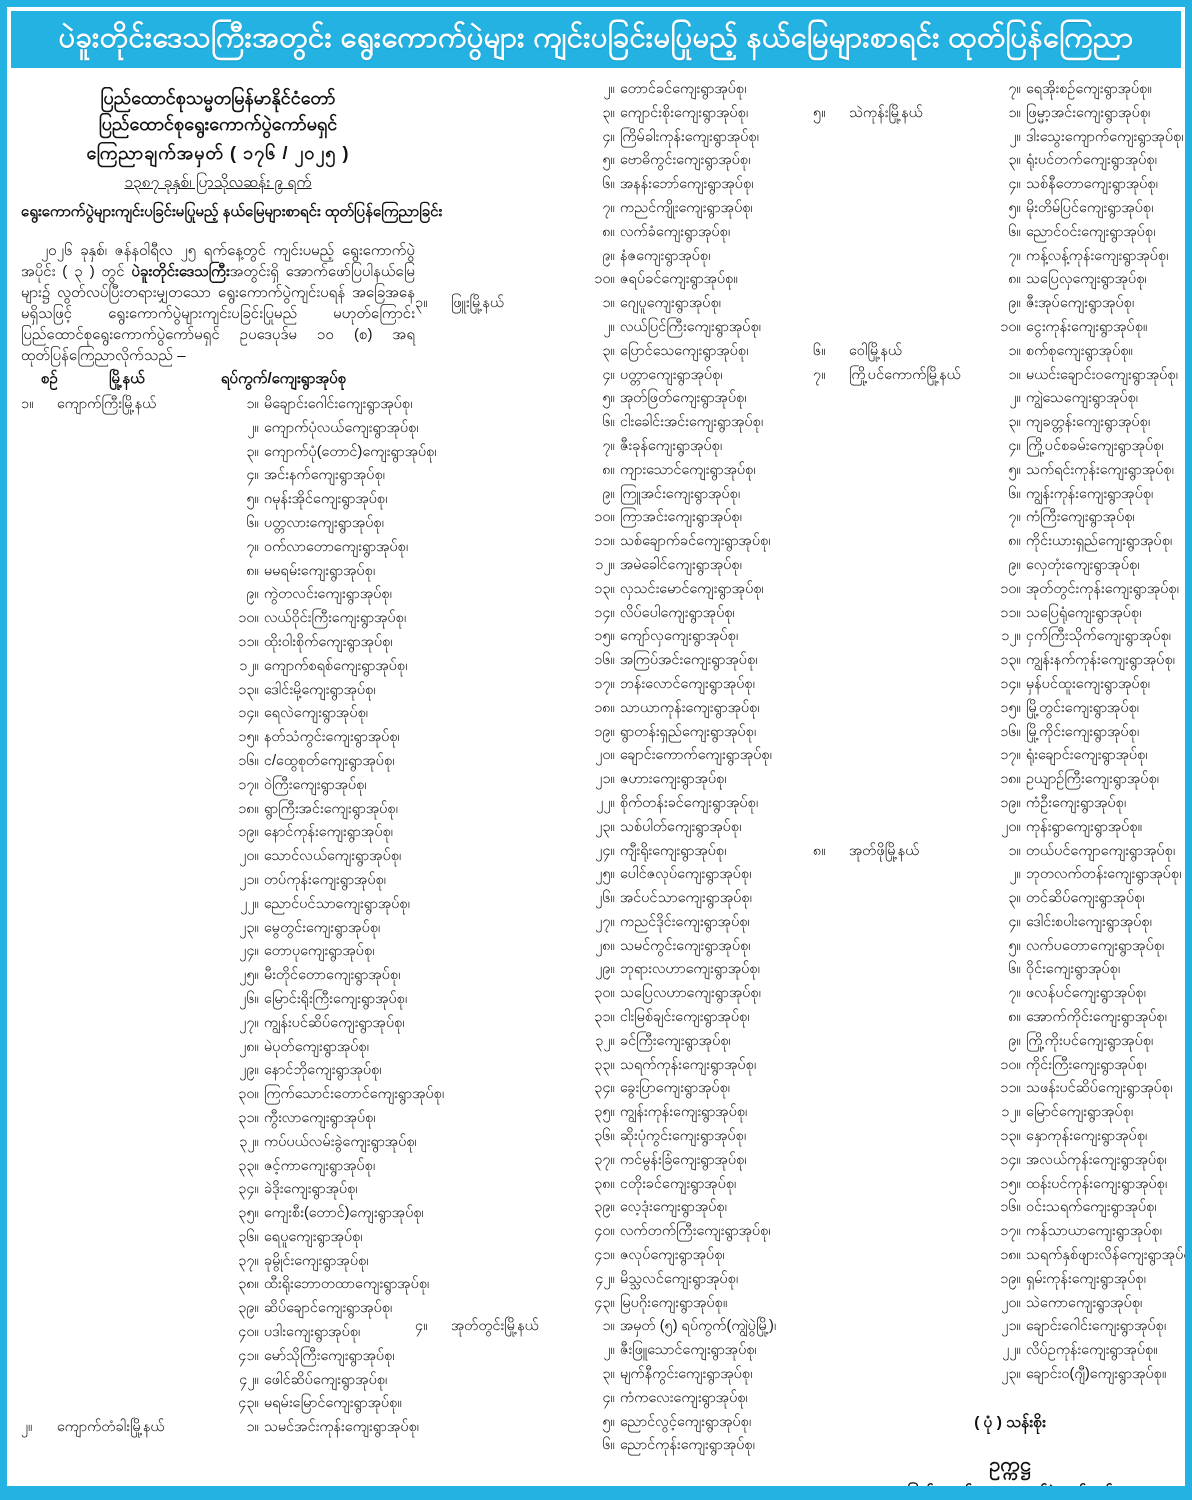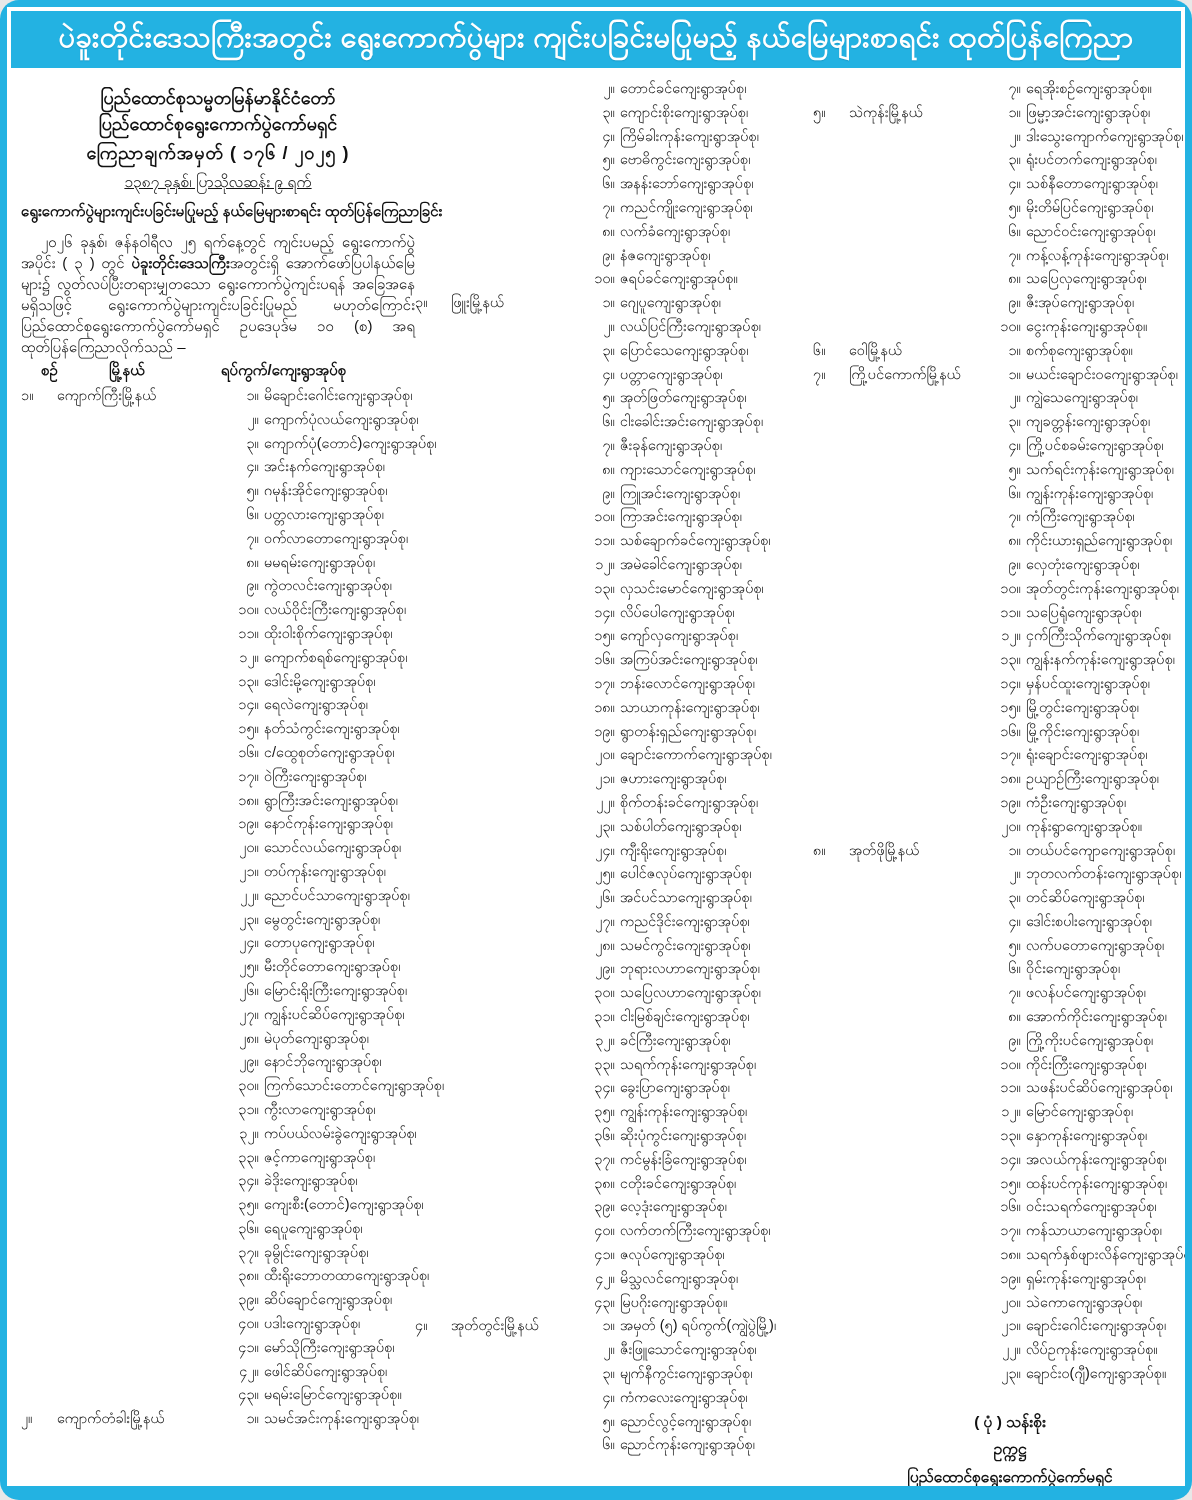--- a/index.html
+++ b/index.html
@@ -3,21 +3,20 @@
 <meta charset="utf-8">
 <style>
   html,body{margin:0;padding:0;background:#e8e8e8;}
   .page{
     box-sizing:border-box;
     width:1192px;height:1500px;
     background:#23b2e2;
     padding:7px 7px 14px 7px;
     font-family:"Liberation Sans","DejaVu Sans",sans-serif;
     color:#111;
-    border-radius:19px;
   }
   .inner{
     box-sizing:border-box;
     width:100%;height:100%;
     background:#ffffff;
     display:flex;flex-direction:column;
     overflow:hidden;
   }
   .banner{
     box-sizing:border-box;
@@ -41,21 +40,21 @@
   .col1{left:14px;width:394px;}
   .col2{left:408px;width:484px;}
   .col3{left:806px;width:368px;}
 
   
   .doc-head{text-align:center;padding-top:8px;}
   .dh-line1{font-weight:700;font-size:18px;line-height:26px;white-space:nowrap;}
   .dh-no{font-weight:700;font-size:18px;line-height:33px;letter-spacing:1px;white-space:nowrap;}
   .dh-date{font-size:15.5px;line-height:24px;white-space:nowrap;text-decoration:underline;}
   .subject{font-weight:700;font-size:15px;line-height:24px;margin-top:5px;white-space:nowrap;}
-  .bodyp{font-size:15px;line-height:21px;text-align:justify;margin:8px 0 0 0;text-indent:20px;}
+  .bodyp{font-size:15px;line-height:21px;text-align:justify;margin:16px 0 0 0;text-indent:20px;}
   .bodyp b{font-weight:700;}
   .tbl-head{position:relative;height:24px;font-weight:700;font-size:15px;margin-top:3px;}
   .th-no{position:absolute;left:20px;}
   .th-tsp{position:absolute;left:52px;margin-left:36px;}
   .th-ward{position:absolute;left:200px;}
 
   
   .seglist{font-size:14.5px;line-height:23.8px;}
   .segment{display:flex;align-items:flex-start;}
   .seg-head{flex:none;display:flex;}
@@ -66,21 +65,21 @@
   .seg-township{flex:1;white-space:nowrap;}
   .seg-items{flex:1;min-width:0;}
   .vrow{display:flex;}
   .inum{flex:none;width:40px;text-align:right;padding-right:5px;white-space:nowrap;}
   .col1 .inum{width:36px;}
   .vname{white-space:nowrap;}
 
   
   .signature{margin-top:4px;text-align:center;padding-left:26px;}
   .sig-name{font-weight:700;font-size:15.5px;line-height:27px;margin-top:22px;}
-  .sig-title{font-weight:700;font-size:16px;line-height:28px;}
+  .sig-title{font-weight:700;font-size:20px;line-height:28px;margin-top:15px;}
   .sig-org{font-weight:700;font-size:15.5px;line-height:27px;white-space:nowrap;}
 </style>
 </head>
 <body>
 
 <div class="page">
   <div class="inner">
 
     <div class="banner">
       <span class="banner-title">ပဲခူးတိုင်းဒေသကြီးအတွင်း ရွေးကောက်ပွဲများ ကျင်းပခြင်းမပြုမည့် နယ်မြေများစာရင်း ထုတ်ပြန်ကြေညာ</span>

